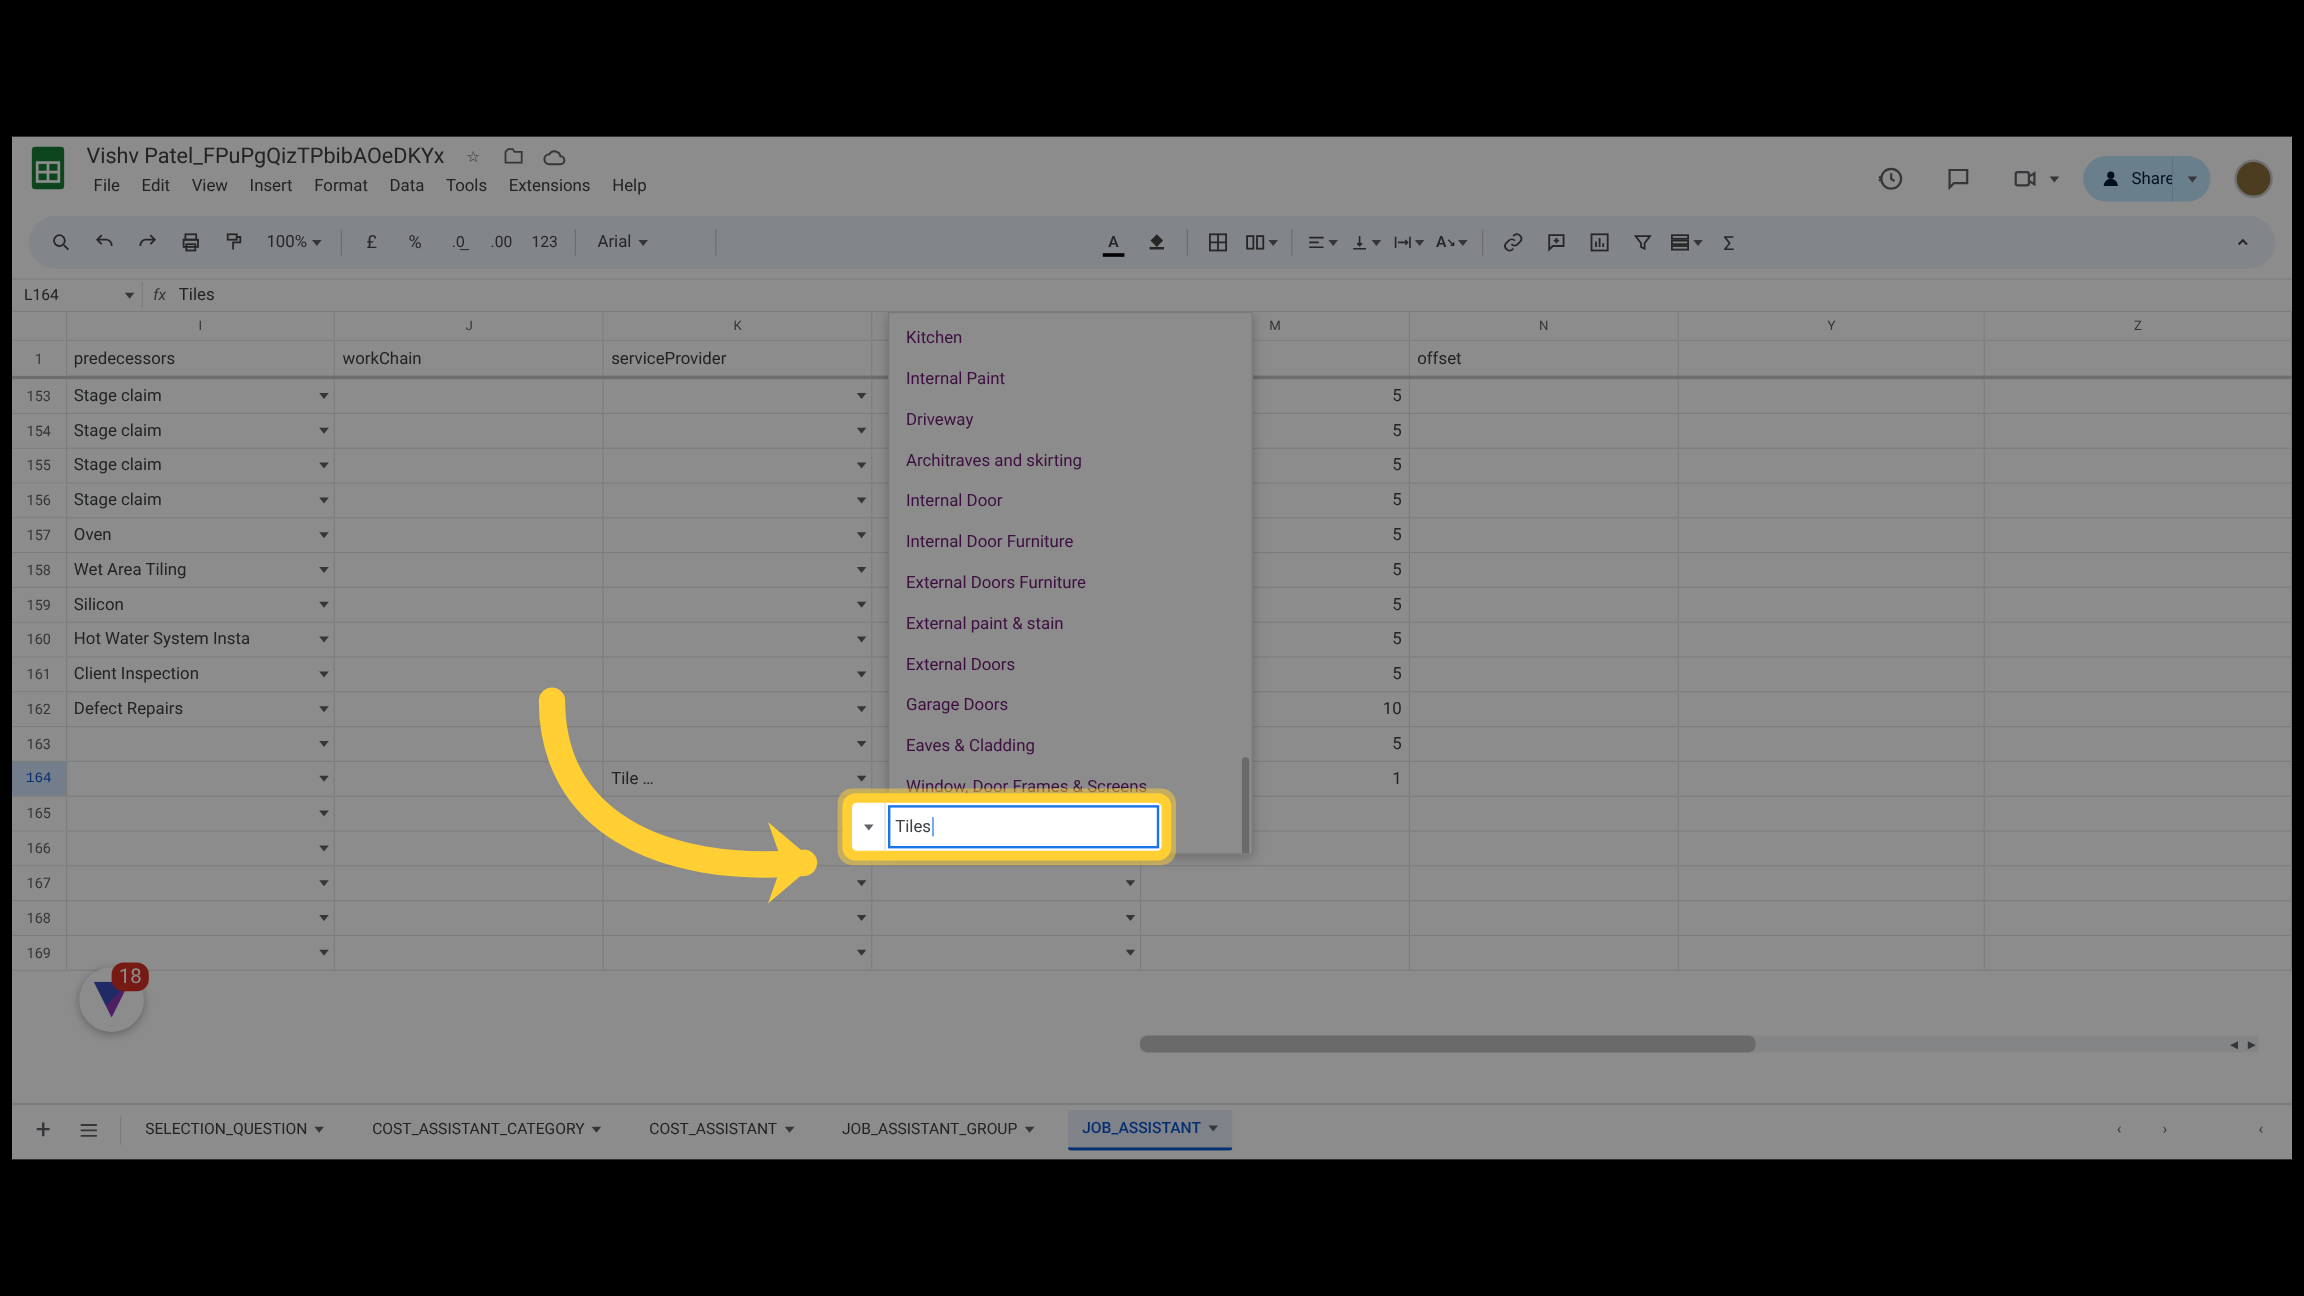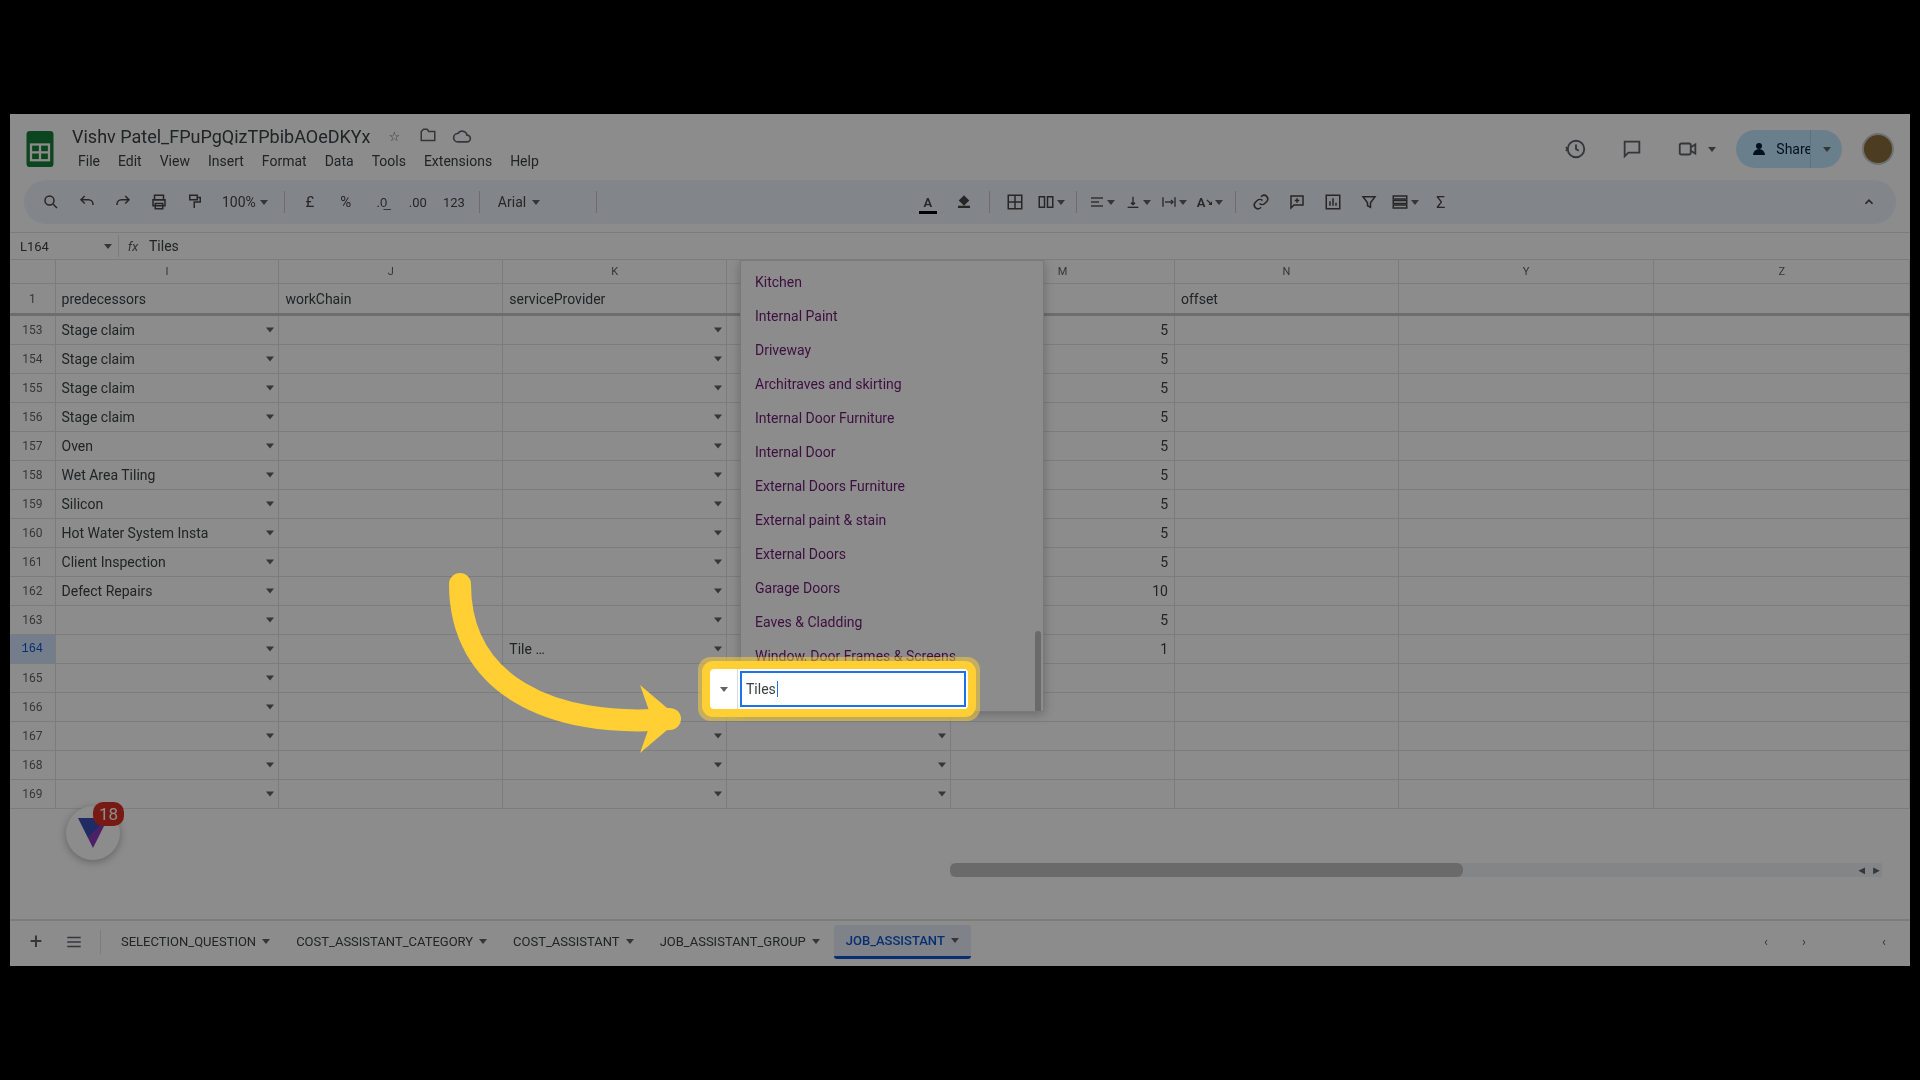--- a/index.html
+++ b/index.html
@@ -27,21 +27,20 @@
     inset: 0;
     background: rgba(0,0,0,0.45);
     pointer-events: none;
     z-index: 50;
   }
   
 
   
   .titlebar {
     display: flex;
-    align-items: center;
     height: 64px;
     padding: 6px 16px 0 10px;
     gap: 8px;
   }
   .sheets-logo {
     width: 40px; height: 40px;
     display: flex; align-items: center; justify-content: center;
     color: #188038;
   }
   .doc-block { display: flex; flex-direction: column; gap: 2px; }
@@ -934,22 +933,22 @@
           <div class="cell cw-Z"></div>
         </div>
       </div>
 
     <div class="dv-menu" id="dv-menu">
       <div class="dv-scroll"></div>
     <div class="dv-item">Kitchen</div>
         <div class="dv-item">Internal Paint</div>
         <div class="dv-item">Driveway</div>
         <div class="dv-item">Architraves and skirting</div>
+        <div class="dv-item">Internal Door</div>
         <div class="dv-item">Internal Door Furniture</div>
-        <div class="dv-item">Internal Door</div>
         <div class="dv-item">External Doors Furniture</div>
         <div class="dv-item">External paint &amp; stain</div>
         <div class="dv-item">External Doors</div>
         <div class="dv-item">Garage Doors</div>
         <div class="dv-item">Eaves &amp; Cladding</div>
         <div class="dv-item">Window, Door Frames &amp; Screens</div>
         <div class="dv-item">Roofing</div>
       </div>
 
     <div class="hscroll">
@@ -964,21 +963,21 @@
   <div class="sheetbar">
     <div class="sbtn" style="font-size:22px;">+</div>
     <div class="sbtn">
         <svg width="18" height="14" viewBox="0 0 24 18" stroke="#5f6368" stroke-width="2">
           <line x1="3" y1="3" x2="21" y2="3"></line>
           <line x1="3" y1="9" x2="21" y2="9"></line>
           <line x1="3" y1="15" x2="21" y2="15"></line>
         </svg>
       </div>
     <div style="width:1px;height:24px;background:#e1e3e1;margin:0 6px;"></div>
-    <div id="sheet-tabs" style="display:flex;gap:2px;">
+    <div id="sheet-tabs" style="display:flex;gap:16px;">
         <div class="sheet-tab">
           <span>SELECTION_QUESTION</span>
           <span class="tri-down"></span>
         </div>
         <div class="sheet-tab">
           <span>COST_ASSISTANT_CATEGORY</span>
           <span class="tri-down"></span>
         </div>
         <div class="sheet-tab">
           <span>COST_ASSISTANT</span>

